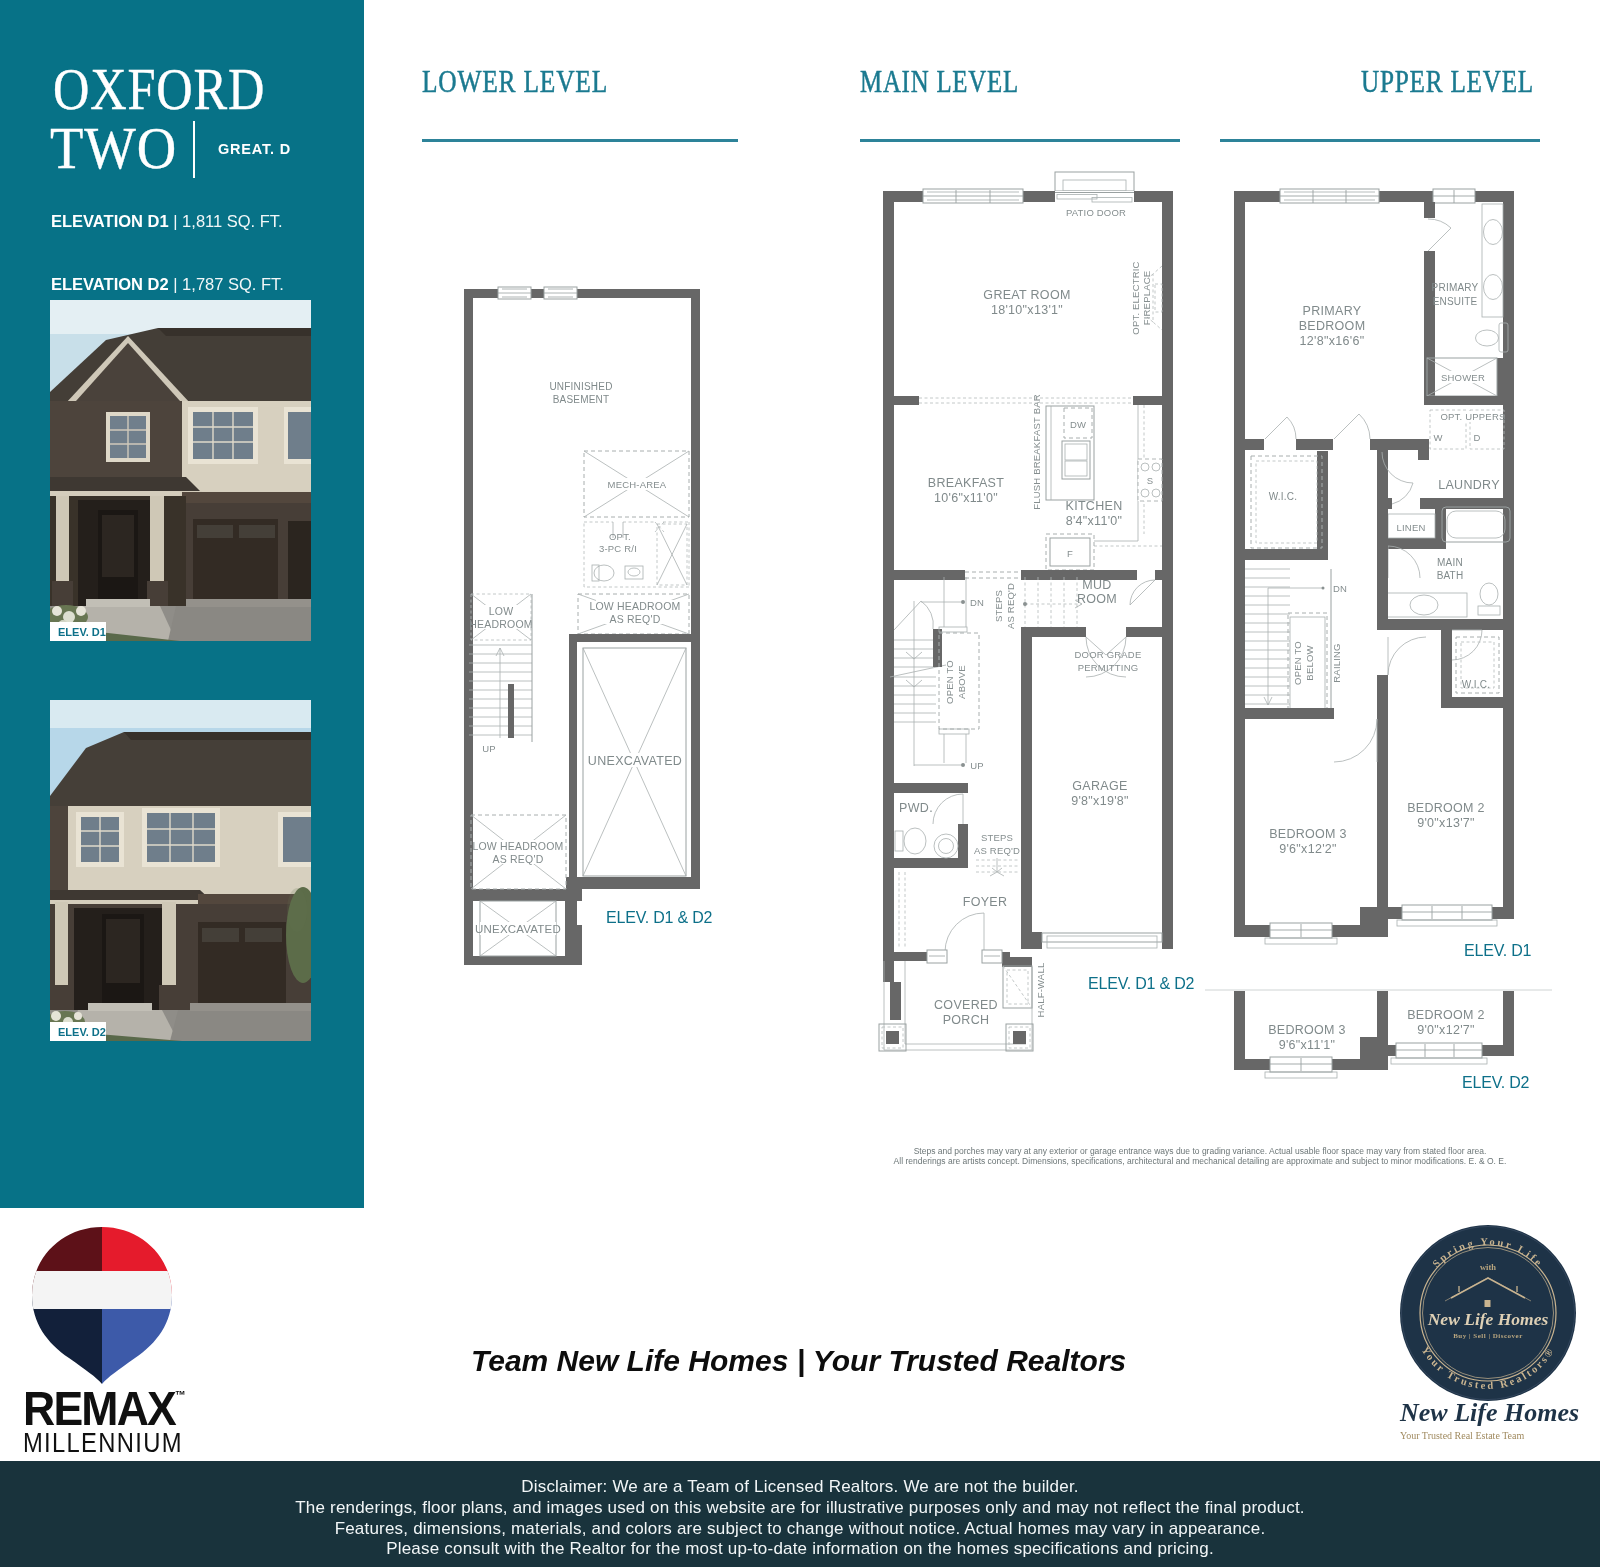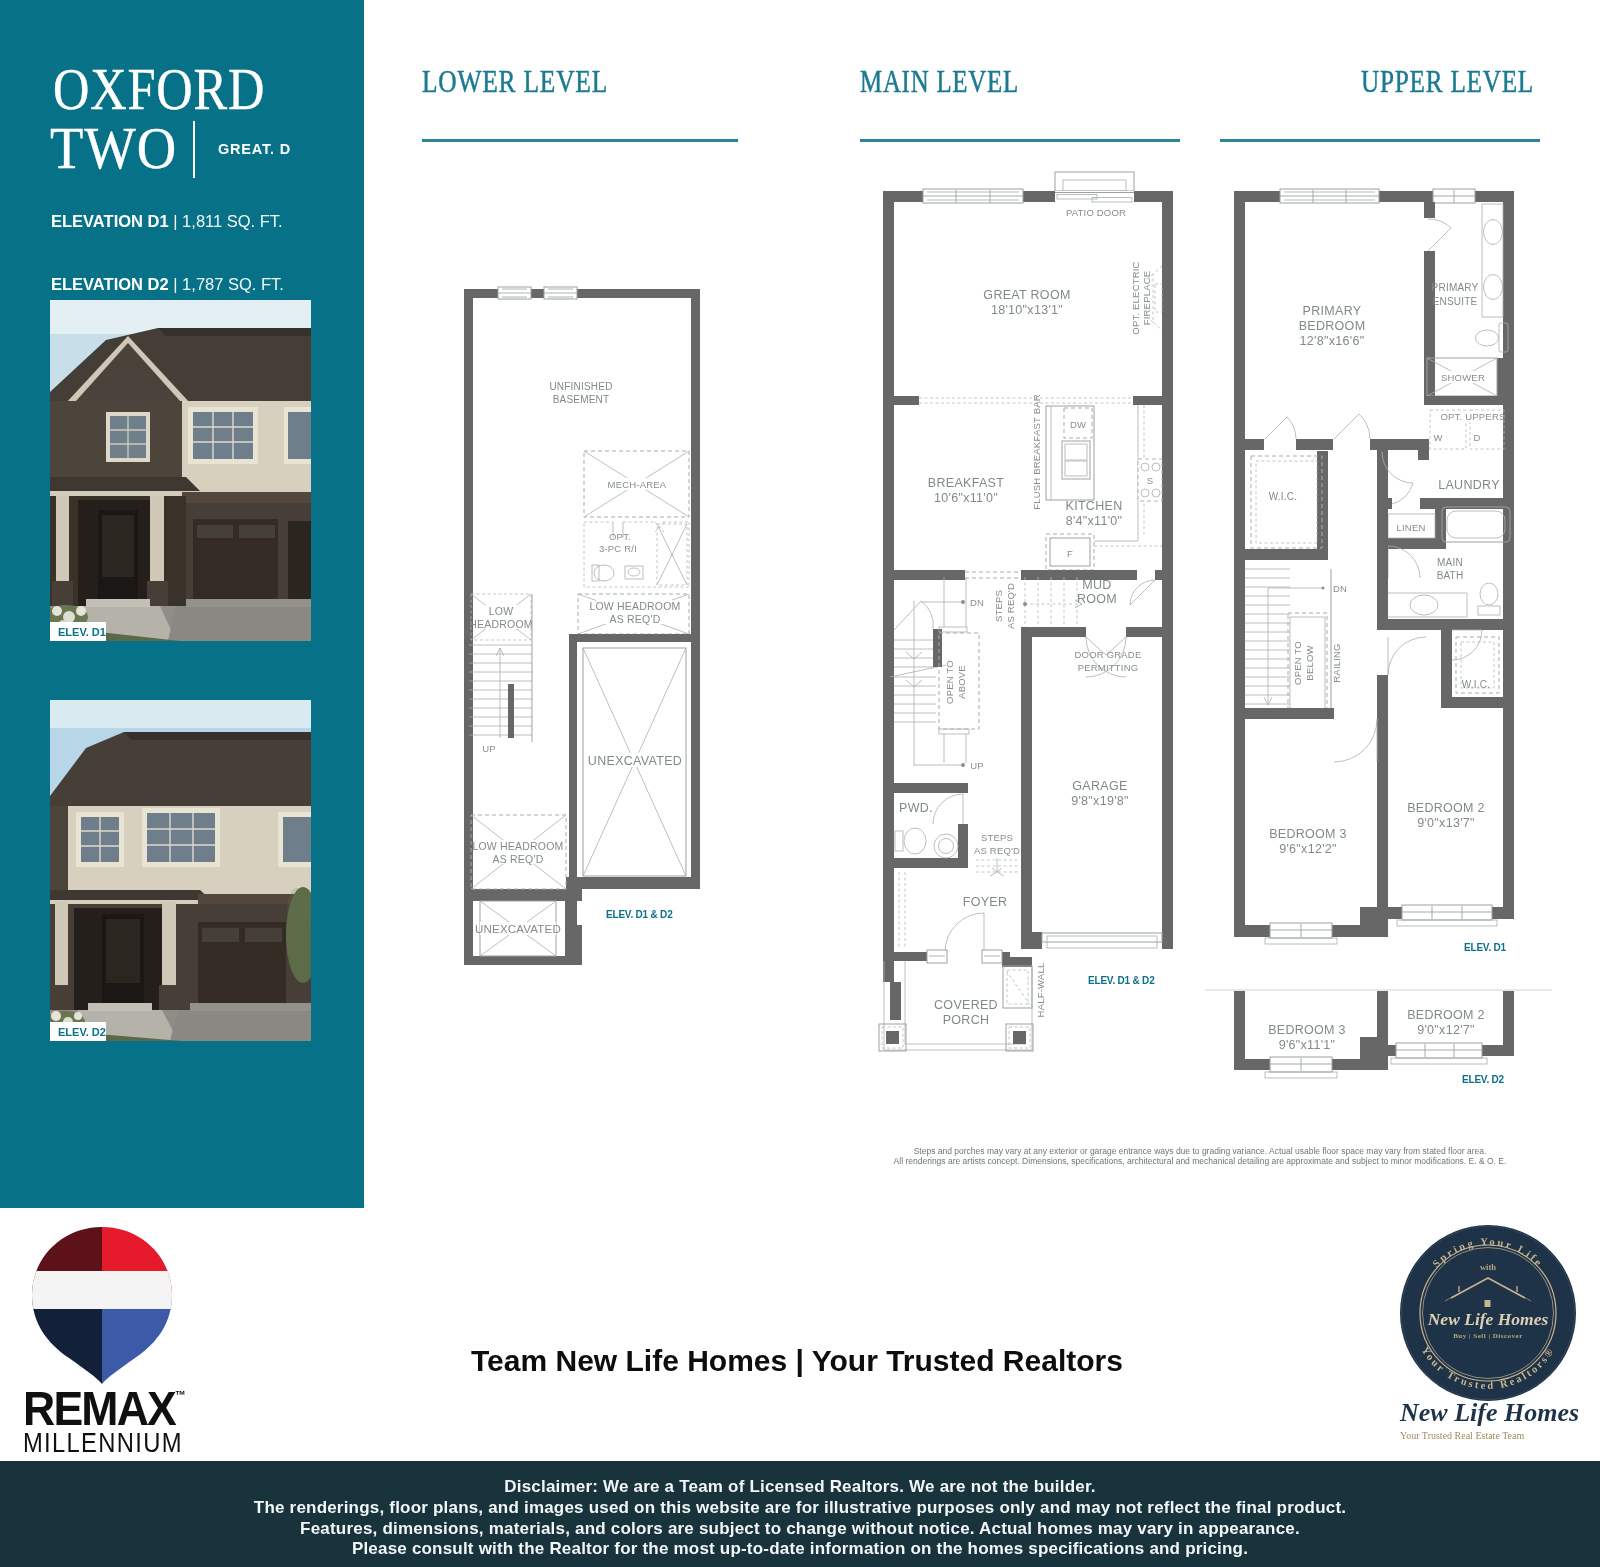--- a/index.html
+++ b/index.html
@@ -1,20 +1,20 @@
 <!DOCTYPE html>
 <html><head>
 <meta charset="utf-8">
 <style>
 html,body{margin:0;padding:0}
 body{width:1600px;height:1567px;position:relative;font-family:"Liberation Sans",sans-serif;background:#ffffff;overflow:hidden}
 .abs{position:absolute}
 .lvltitle{position:absolute;font-family:"Liberation Serif",serif;color:#1b7a90;font-size:32px;letter-spacing:1px;white-space:nowrap;transform-origin:left top;-webkit-text-stroke:0.5px #1b7a90}
 .rule{position:absolute;height:2.5px;background:#2d8399}
-.elev{position:absolute;color:#0d7089;font-weight:bold;font-size:10px;letter-spacing:-0.2px;white-space:nowrap}
+.elev{position:absolute;color:#0d7089;font-weight:normal;font-size:16px;letter-spacing:-0.2px;white-space:nowrap}
 </style>
 </head>
 <body>
 
 <div class="abs" style="left:0;top:0;width:364px;height:1208px;background:#077287"></div>
 
 <div class="abs" style="left:53px;top:59px;color:#ffffff;font-family:'Liberation Serif',serif;font-size:60px;letter-spacing:1px;line-height:60px;transform:scaleX(0.84);transform-origin:left top;white-space:nowrap;-webkit-text-stroke:0.4px #fff">OXFORD</div>
 
 <div class="abs" style="left:50px;top:118px;color:#ffffff;font-family:'Liberation Serif',serif;font-size:60px;letter-spacing:1px;line-height:60px;transform:scaleX(0.91);transform-origin:left top;white-space:nowrap;-webkit-text-stroke:0.4px #fff">TWO</div>
 
@@ -802,21 +802,21 @@
     <rect x="0" y="70" width="71" height="87" fill="#12203a"></rect>
     <rect x="71" y="70" width="71" height="87" fill="#3d5aa9"></rect>
     <rect x="0" y="44" width="142" height="38" fill="#f4f4f4"></rect>
   </g>
 </svg>
 
 <div class="abs" style="left:23px;top:1380px;width:200px;color:#101010;font-weight:bold;font-size:49px;letter-spacing:-2px;transform:scaleX(0.91);transform-origin:left top;white-space:nowrap">REMAX<span style="font-size:12px;vertical-align:26px;letter-spacing:0">™</span></div>
 
 <div class="abs" style="left:23px;top:1428px;color:#101010;font-size:27px;letter-spacing:1.5px;transform:scaleX(0.88);transform-origin:left top;white-space:nowrap">MILLENNIUM</div>
 
-<div class="abs" style="left:471px;top:1344px;color:#0d0d0d;font-weight:bold;font-size:30px;">Team New Life Homes | Your Trusted Realtors</div>
+<div class="abs" style="left:471px;top:1344px;color:#0d0d0d;font-weight:bold;font-size:30px;font-style:italic;">Team New Life Homes | Your Trusted Realtors</div>
 
 <svg class="abs" style="left:1399px;top:1224px" width="178" height="178" viewBox="0 0 178 178">
   <circle cx="89" cy="89" r="88" fill="#1e3347"></circle>
   <circle cx="89" cy="89" r="86.5" fill="none" stroke="#32455c" stroke-width="1"></circle>
   <circle cx="89" cy="89" r="68" fill="none" stroke="#c9b490" stroke-width="1.2"></circle>
   <circle cx="89" cy="89" r="65.5" fill="none" stroke="#c9b490" stroke-width="0.7"></circle>
   <defs>
     <path id="arctop" d="M 21 89 A 68 68 0 0 1 157 89"></path>
     <path id="arcbot" d="M 13 89 A 76 76 0 0 0 165 89"></path>
   </defs>
@@ -829,18 +829,18 @@
   <text x="89" y="101" text-anchor="middle" font-family="Liberation Serif" font-style="italic" font-weight="bold" font-size="17.5" fill="#ded0b5">New Life Homes</text>
   <text x="89" y="114" text-anchor="middle" font-family="Liberation Serif" font-size="7" font-weight="bold" fill="#b9a67f" letter-spacing="0.5">Buy | Sell | Discover</text>
   <text font-family="Liberation Serif" font-size="10.5" font-weight="bold" fill="#c9b490" letter-spacing="2.5"><textPath href="#arcbot" startOffset="50%" text-anchor="middle">Your Trusted Realtors®</textPath></text>
 </svg>
 
 <div class="abs" style="left:1400px;top:1398px;width:178px;text-align:center;color:#1e3347;font-family:'Liberation Serif',serif;font-style:italic;font-weight:bold;font-size:26px;white-space:nowrap">New Life Homes</div>
 
 <div class="abs" style="left:1400px;top:1430px;width:178px;color:#a08a5f;font-family:'Liberation Serif',serif;font-weight:normal;font-size:10px;white-space:nowrap">Your Trusted Real Estate Team</div>
 
 <div class="abs" style="left:0;top:1461px;width:1600px;height:106px;background:#19333c"></div>
-<div class="abs" style="left:0;top:1477px;width:1600px;text-align:center;color:#f2f6f7;font-weight:bold;font-size:17px;line-height:20.8px;letter-spacing:0.2px">
+<div class="abs" style="left:0;top:1477px;width:1600px;text-align:center;color:#f2f6f7;font-weight:normal;font-size:17px;line-height:20.8px;letter-spacing:0.2px">
 Disclaimer: We are a Team of Licensed Realtors. We are not the builder.<br>
 The renderings, floor plans, and images used on this website are for illustrative purposes only and may not reflect the final product.<br>
 Features, dimensions, materials, and colors are subject to change without notice. Actual homes may vary in appearance.<br>
 Please consult with the Realtor for the most up-to-date information on the homes specifications and pricing.
 </div>
 
 </body></html>

